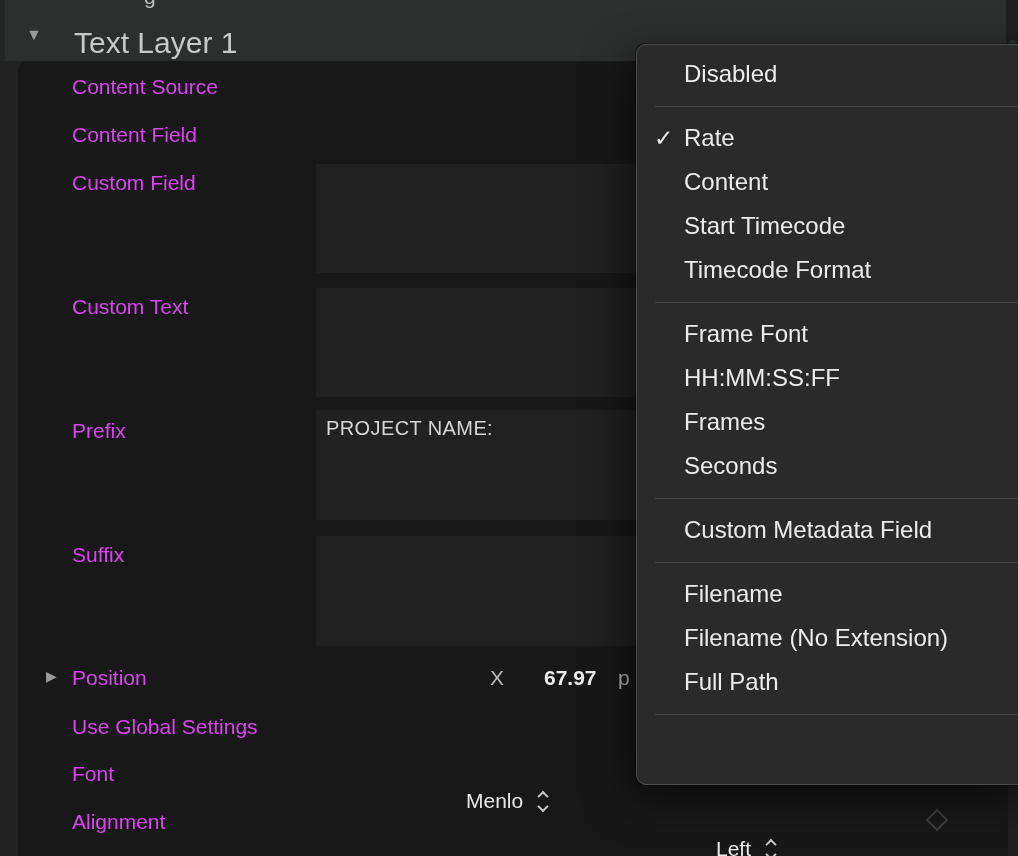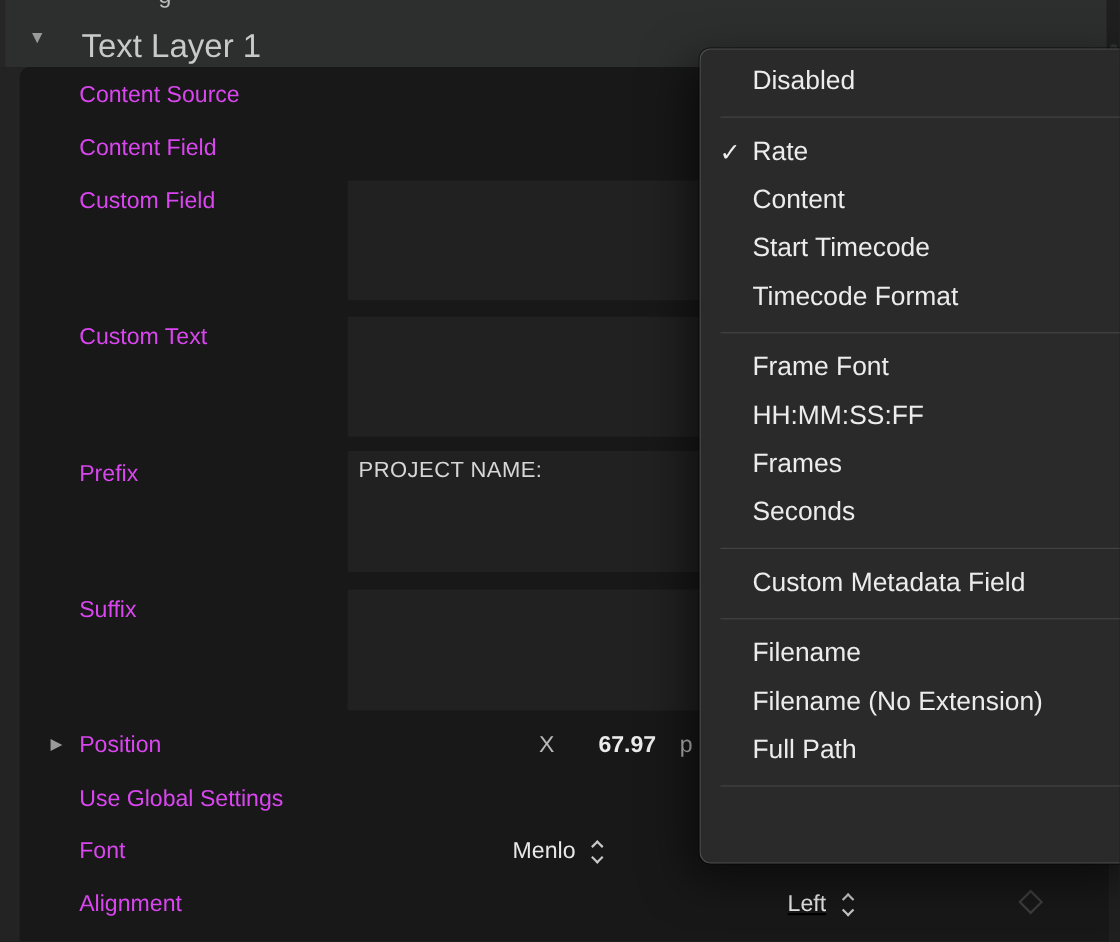--- a/index.html
+++ b/index.html
@@ -26,21 +26,21 @@
   
   .field-box{position:absolute;left:316px;width:674px;background:#212122;border-radius:2px;color:#d6d6d6;
              font-size:20px;padding:7px 10px;letter-spacing:0.4px;}
 
   
   .pos-axis{position:absolute;left:490px;top:663px;height:30px;line-height:30px;font-size:21px;color:#b9b9b9;}
   .pos-value{position:absolute;left:544px;top:663px;height:30px;line-height:30px;font-size:21px;font-weight:700;color:#ececec;}
   .pos-unit{position:absolute;left:618px;top:663px;height:30px;line-height:30px;font-size:21px;color:#b9b9b9;}
 
   
-  .popup{position:absolute;display:flex;align-items:center;gap:16px;height:30px;cursor:default;}
+  .popup{position:absolute;display:flex;align-items:center;gap:16px;height:30px;cursor:default;margin-top:27px;}
   .popup .val{font-size:21px;color:#e8e8e8;line-height:30px;}
   .stepper{display:flex;flex-direction:column;gap:5px;align-items:center;}
   .chev{width:8px;height:8px;border-left:2px solid #c8c8c8;border-top:2px solid #c8c8c8;}
   .chev.up{transform:rotate(45deg) translate(1px,1px);}
   .chev.down{transform:rotate(225deg) translate(1px,1px);}
 
   .keyframe-diamond{position:absolute;left:929px;top:812px;width:16px;height:16px;border:2px solid #3d3d3d;
                     transform:rotate(45deg);background:transparent;}
 
   

